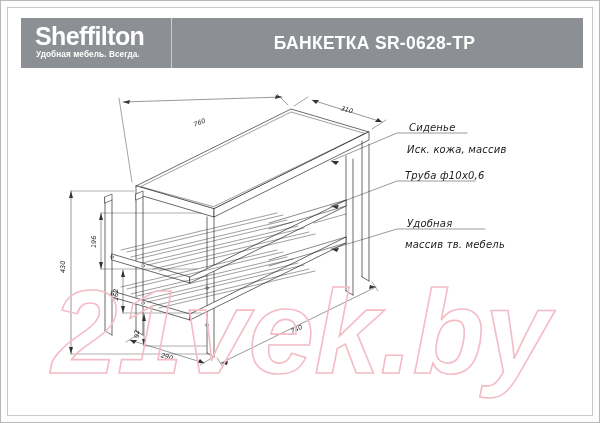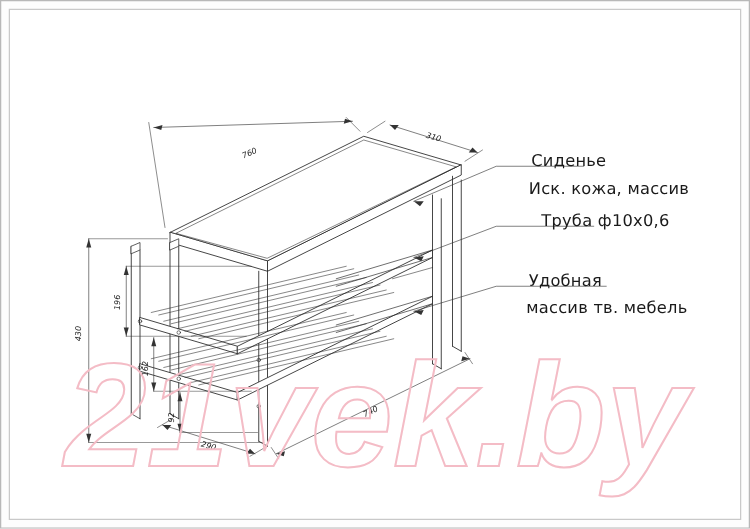--- a/index.html
+++ b/index.html
@@ -76,25 +76,25 @@
   }
   #watermark{
     position:absolute;left:0;top:0;width:600px;height:423px;
     pointer-events:none;
   }
 
   
   .annot{
     position:absolute;
     font-family:"DejaVu Sans", sans-serif;
-    font-size:13px;
+    font-style:italic;
+    font-size:10px;
     color:#1a1a1a;
     white-space:nowrap;
     letter-spacing:0.2px;
-    margin-left:16px;
   }
   .dim{
     position:absolute;
     font-family:"DejaVu Sans", sans-serif;
     font-style:italic;
     font-size:6.4px;
     color:#222222;
     white-space:nowrap;
   }
 </style>
@@ -224,22 +224,30 @@
   <div class="dim" style="left:62px;top:268px;transform:rotate(-90deg);transform-origin:left center;">430</div>
   <div class="dim" style="left:93px;top:243px;transform:rotate(-90deg);transform-origin:left center;">196</div>
   <div class="dim" style="left:115px;top:296px;transform:rotate(-90deg);transform-origin:left center;">162</div>
   <div class="dim" style="left:136px;top:333px;transform:rotate(-90deg);transform-origin:left center;">92</div>
   <div class="dim" style="left:160px;top:350px;transform:rotate(17deg);transform-origin:left center;">290</div>
   <div class="dim" style="left:290px;top:327px;transform:rotate(-26deg);transform-origin:left center;">740</div>
 
   <div class="annot" style="left:408px;top:121px;">Сиденье</div>
   <div class="annot" style="left:406px;top:143px;">Иск. кожа, массив</div>
 
-  <div class="annot" style="left:416px;top:169px;text-align:right;">Труба ф10х0,6</div>
+  <div class="annot" style="left:404px;top:169px;text-align:right;">Труба ф10х0,6</div>
 
   <div class="annot" style="left:406px;top:217px;">Удобная</div>
   <div class="annot" style="left:404px;top:238px;">массив тв. мебель</div>
 
   <svg id="watermark" viewBox="0 0 600 423">
     <text x="300" y="372" text-anchor="middle" font-family="Liberation Sans, sans-serif" font-size="118" font-weight="bold" font-style="italic" fill="none" stroke="#f4bcc6" stroke-width="1.6">21vek.by</text>
   </svg>
 
+  <div id="header">
+    <div id="header-left">
+      <div class="logo-word">Sheffilton</div>
+      <div class="logo-tag">Удобная мебель. Всегда.</div>
+    </div>
+    <div id="header-divider"></div>
+    <div id="header-title">БАНКЕТКА SR-0628-TP</div>
+  </div>
 </div>
 
 </body></html>

